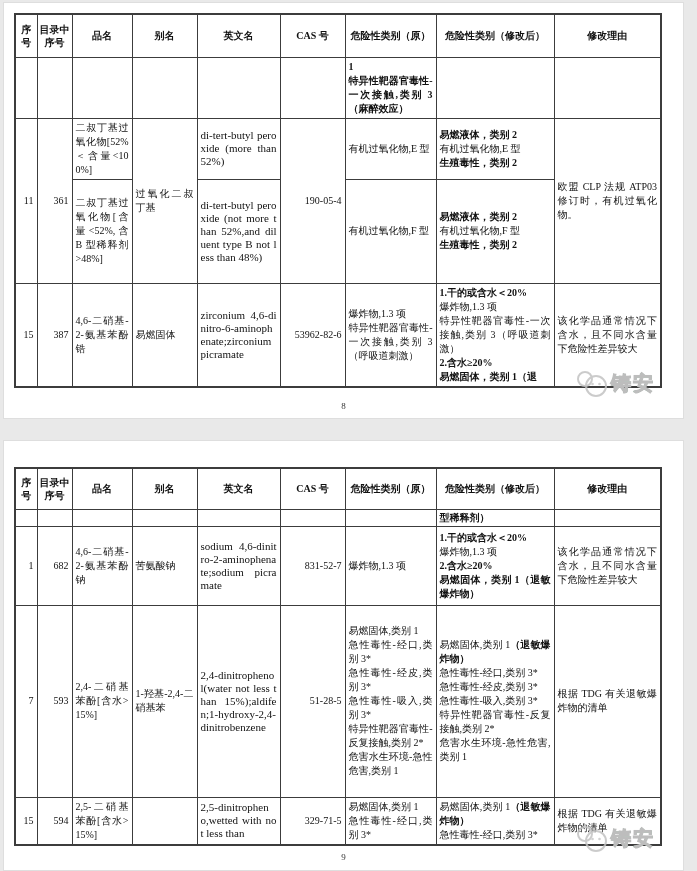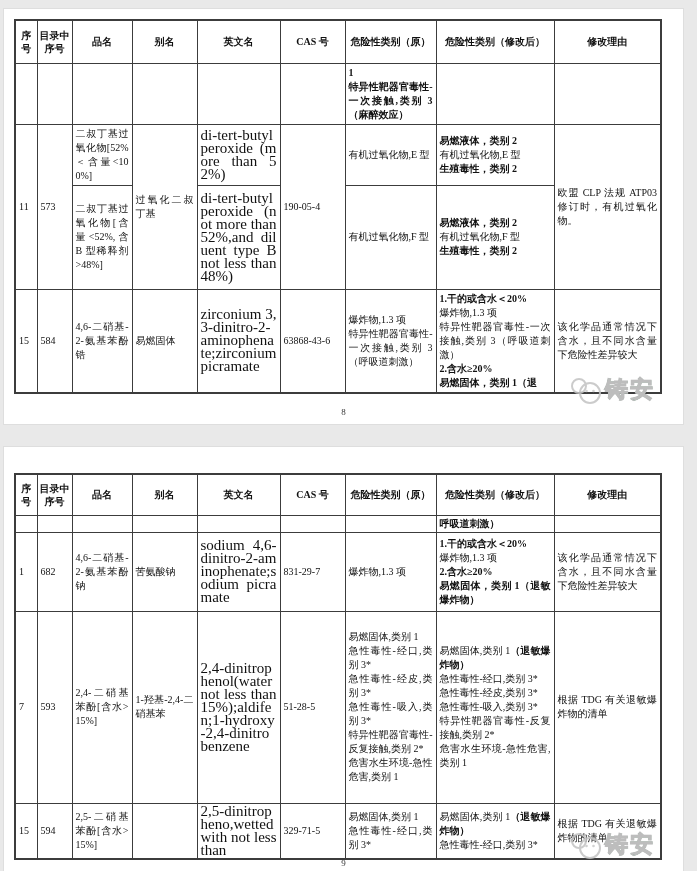--- a/index.html
+++ b/index.html
@@ -3,21 +3,21 @@
 <meta charset="utf-8">
 <style>
   * { box-sizing: border-box; }
   html,body { margin:0; padding:0; }
   body {
     width:697px; height:871px;
     background:#e9e9e9;
     font-family:"Liberation Serif","DejaVu Serif",serif;
     color:#111;
   }
-  .canvas { width:697px; height:871px; padding-top:8px; }
+  .canvas { width:697px; height:871px; padding-top:2px; }
   .page {
     position:relative;
     width:681px;
     margin-left:3px;
     background:#ffffff;
     border:1px solid #dedede;
   }
   .page-1 { height:417px; }
   .page-gap { height:21px; }
   .page-2 { height:431px; }
@@ -40,42 +40,42 @@
     vertical-align:middle;
     overflow:hidden;
     word-break:break-all;
   }
   th {
     font-weight:bold;
     text-align:center;
     line-height:13px;
     padding:1px 2px;
   }
-  td.c { text-align:left; }
+  td.c { text-align:right; }
   td.j { text-align:justify; }
-  td.en { text-align:justify; font-size:15px; line-height:13px; }
+  td.en { text-align:justify; font-size:11px; line-height:13px; }
   .ln { min-height:13px; }
   .b, span.b { font-weight:bold; }
 
   .pagenum {
     position:absolute; left:0; width:100%;
     text-align:center; font-size:9px; color:#333;
   }
   .page-1 .pagenum { top:398px; }
   .page-2 .pagenum { top:411px; }
 
   .watermark {
     position:absolute; right:28px;
     display:flex; align-items:center; gap:1px;
     pointer-events:none;
   }
   .page-1 .watermark { top:365px; }
   .page-2 .watermark { top:382px; }
   .watermark .wm-text {
-    font-size:23px; font-weight:bold; letter-spacing:2px;
+    font-size:20px; font-weight:bold; letter-spacing:2px;
     color:#15803d;
     -webkit-text-stroke:1px #bdbdbd;
     text-shadow:0 0 1px #cfcfcf;
     text-align:center;
   }
   .wm-logo { opacity:.85; }
 </style>
 </head>
 <body>
 
@@ -115,21 +115,21 @@
         <td></td>
         <td class="j">
               <div class="ln"><span class="b">1</span></div>
               <div class="ln"><span class="b">特异性靶器官毒性-一次接触,类别 3（麻醉效应）</span></div>
             </td>
         <td></td>
         <td></td>
       </tr>
       <tr style="height:61px">
         <td class="c" rowspan="2">11</td>
-        <td class="c" rowspan="2">573</td>
+        <td class="c" rowspan="2">361</td>
         <td class="j">二叔丁基过氧化物[52%＜含量&lt;100%]</td>
         <td class="j" rowspan="2">过氧化二叔丁基</td>
         <td class="en">di-tert-butyl peroxide (more than 52%)</td>
         <td class="c" rowspan="2">190-05-4</td>
         <td class="j">
               <div class="ln"><span>有机过氧化物,E 型</span></div>
             </td>
         <td class="j">
               <div class="ln"><span class="b">易燃液体，类别 2</span></div>
               <div class="ln"><span>有机过氧化物,E 型</span></div>
@@ -144,25 +144,25 @@
               <div class="ln"><span>有机过氧化物,F 型</span></div>
             </td>
         <td class="j">
               <div class="ln"><span class="b">易燃液体，类别 2</span></div>
               <div class="ln"><span>有机过氧化物,F 型</span></div>
               <div class="ln"><span class="b">生殖毒性，类别 2</span></div>
             </td>
       </tr>
       <tr style="height:104px">
         <td class="c">15</td>
-        <td class="c">584</td>
+        <td class="c">387</td>
         <td class="j">4,6-二硝基-2-氨基苯酚锆</td>
         <td class="j">易燃固体</td>
-        <td class="en">zirconium 3,3-dinitro-2-aminophenate;zirconium picramate</td>
-        <td class="c">63868-43-6</td>
+        <td class="en">zirconium 4,6-dinitro-6-aminophenate;zirconium picramate</td>
+        <td class="c">53962-82-6</td>
         <td class="j">
               <div class="ln"><span>爆炸物,1.3 项</span></div>
               <div class="ln"><span>特异性靶器官毒性-一次接触,类别 3（呼吸道刺激）</span></div>
             </td>
         <td class="j">
               <div class="ln"><span class="b">1.干的或含水＜20%</span></div>
               <div class="ln"><span>爆炸物,1.3 项</span></div>
               <div class="ln"><span>特异性靶器官毒性-一次接触,类别 3（呼吸道刺激）</span></div>
               <div class="ln"><span class="b">2.含水≥20%</span></div>
               <div class="ln"><span class="b">易燃固体，类别 1（退</span></div>
@@ -212,31 +212,31 @@
       </tr>
       <tr style="height:17px">
         <td></td>
         <td></td>
         <td></td>
         <td></td>
         <td></td>
         <td></td>
         <td></td>
         <td class="j">
-              <div class="ln"><span class="b">呼吸道刺激）</span></div>
+              <div class="ln"><span class="b">型稀释剂）</span></div>
             </td>
         <td></td>
       </tr>
       <tr style="height:79px">
         <td class="c">1</td>
         <td class="c">682</td>
         <td class="j">4,6-二硝基-2-氨基苯酚钠</td>
         <td class="j">苦氨酸钠</td>
         <td class="en">sodium 4,6-dinitro-2-aminophenate;sodium picramate</td>
-        <td class="c">831-29-7</td>
+        <td class="c">831-52-7</td>
         <td class="j">
               <div class="ln"><span>爆炸物,1.3 项</span></div>
             </td>
         <td class="j">
               <div class="ln"><span class="b">1.干的或含水＜20%</span></div>
               <div class="ln"><span>爆炸物,1.3 项</span></div>
               <div class="ln"><span class="b">2.含水≥20%</span></div>
               <div class="ln"><span class="b">易燃固体，类别 1（退敏爆炸物）</span></div>
             </td>
         <td class="j">该化学品通常情况下含水，且不同水含量下危险性差异较大</td>

